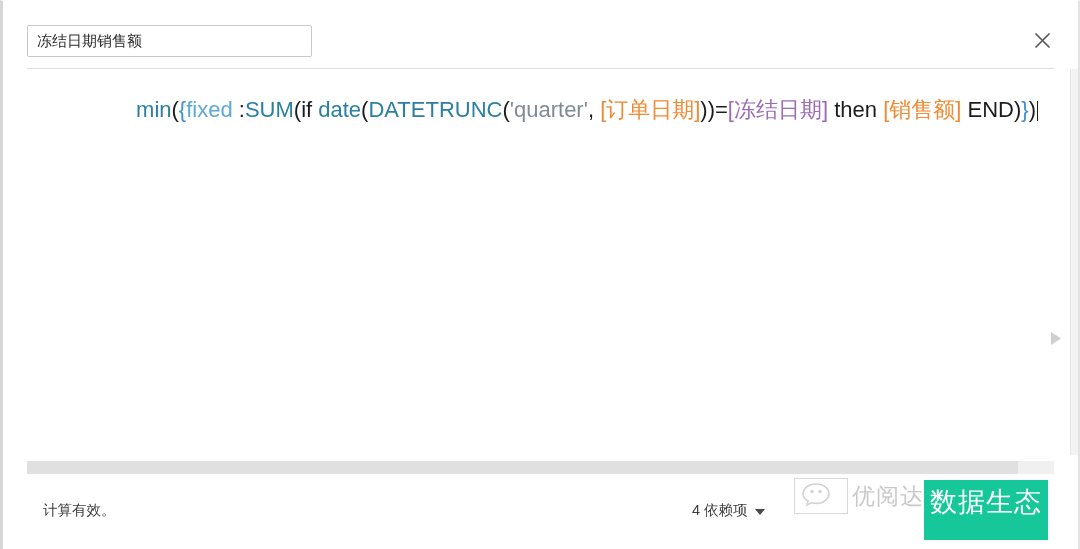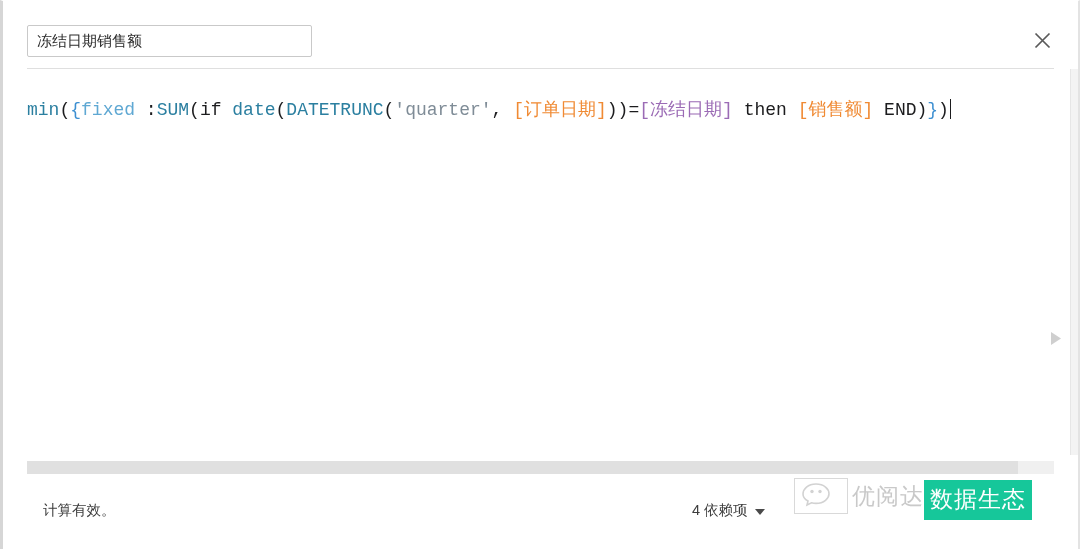--- a/index.html
+++ b/index.html
@@ -78,26 +78,27 @@
   .editor-wrap {
     position: relative;
     flex: 1 1 auto;
     overflow: hidden;
   }
   .formula {
     position: absolute;
     left: 24px;
     top: 28px;
     right: 40px;
-    font-family: Liberation Mono, monospace;
-    font-size: 18px;
+    font-family: Liberation Sans, sans-serif;
+    font-size: 22px;
     line-height: 26px;
     white-space: nowrap;
     color: #1d1d1f;
     letter-spacing: 0px;
+    text-align: right;
   }
   .tok-func   { color: #2b7fa0; }
   .tok-punct  { color: #1c1c1e; }
   .tok-brace  { color: #3d8fd1; }
   .tok-lod    { color: #5fa8d3; }
   .tok-kw     { color: #1c1c1e; }
   .tok-str    { color: #7f8c97; }
   .tok-field  { color: #f08a33; }
   .tok-param  { color: #9b6bb5; }
   .caret {
@@ -226,22 +227,22 @@
     letter-spacing: 1px;
     margin-left: 4px;
     position: relative;
     z-index: 1;
   }
   .wm-highlight {
     position: absolute;
     left: 130px;
     top: 2px;
     background: #16c79a;
-    padding: 4px 6px 5px 6px;
-    font-size: 23px;
+    padding: 4px 6px 20px 6px;
+    font-size: 27px;
     color: #ffffff;
     font-family: "Liberation Sans", "DejaVu Sans", sans-serif;
     letter-spacing: 1px;
     z-index: 2;
   }
   .wm-credit {
     position: absolute;
     left: 48px;
     top: 42px;
     font-size: 19px;

